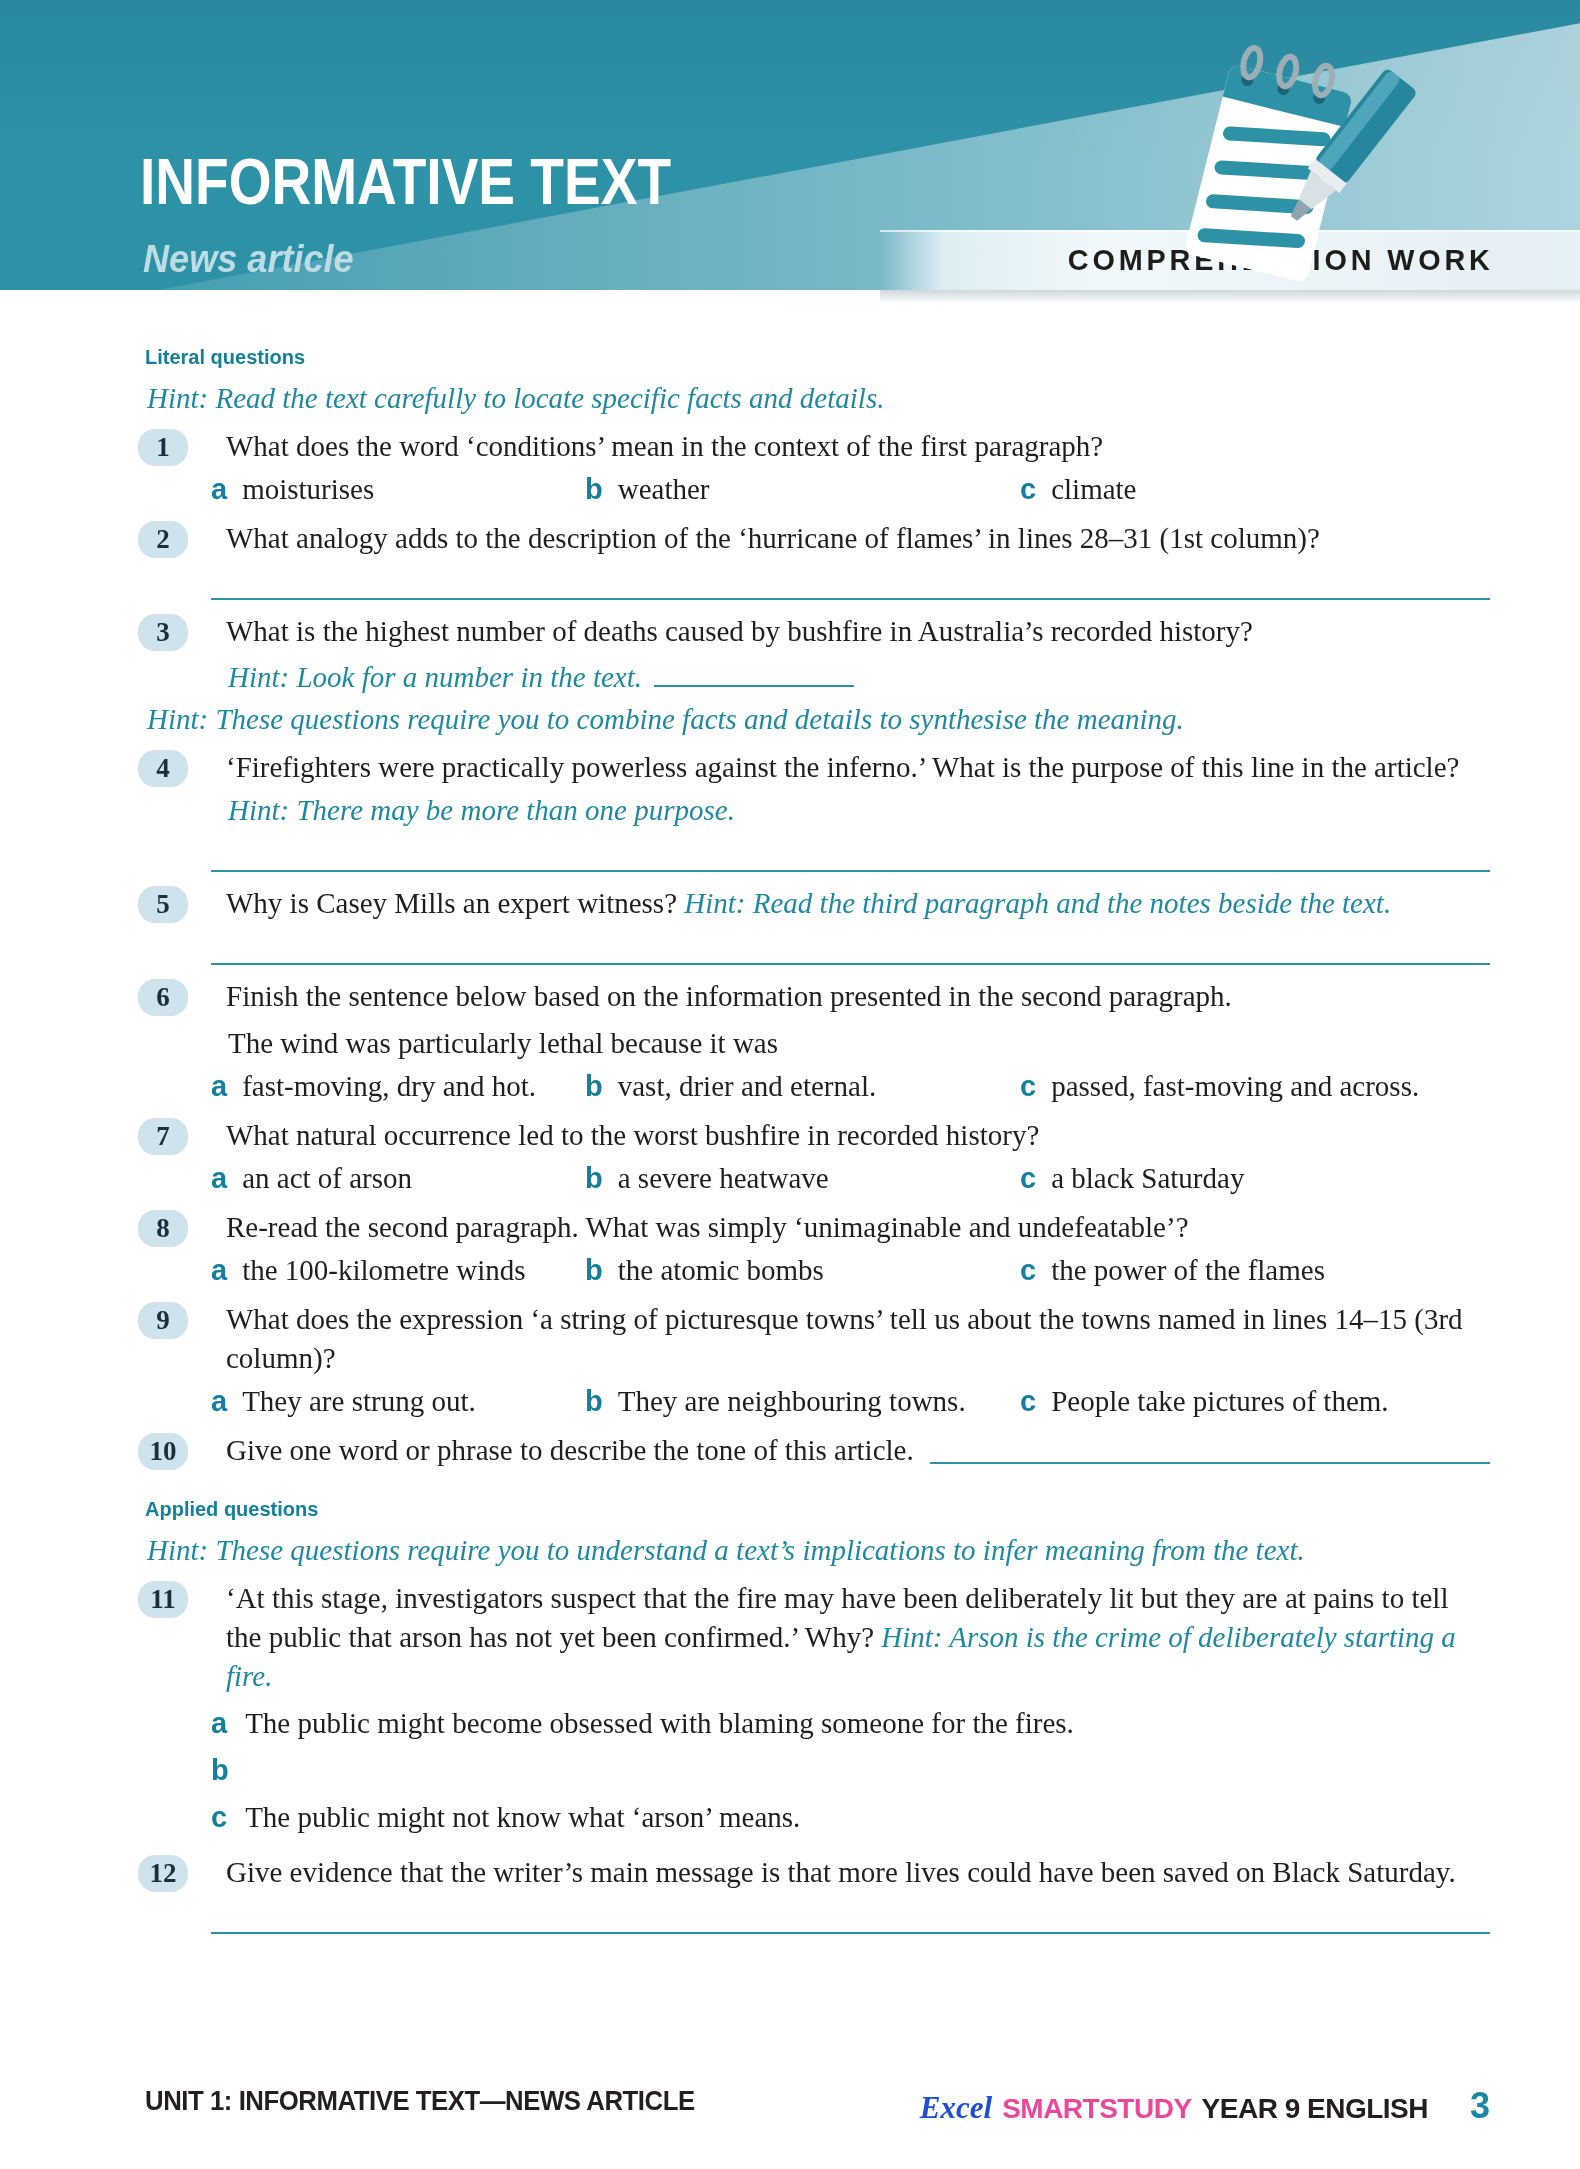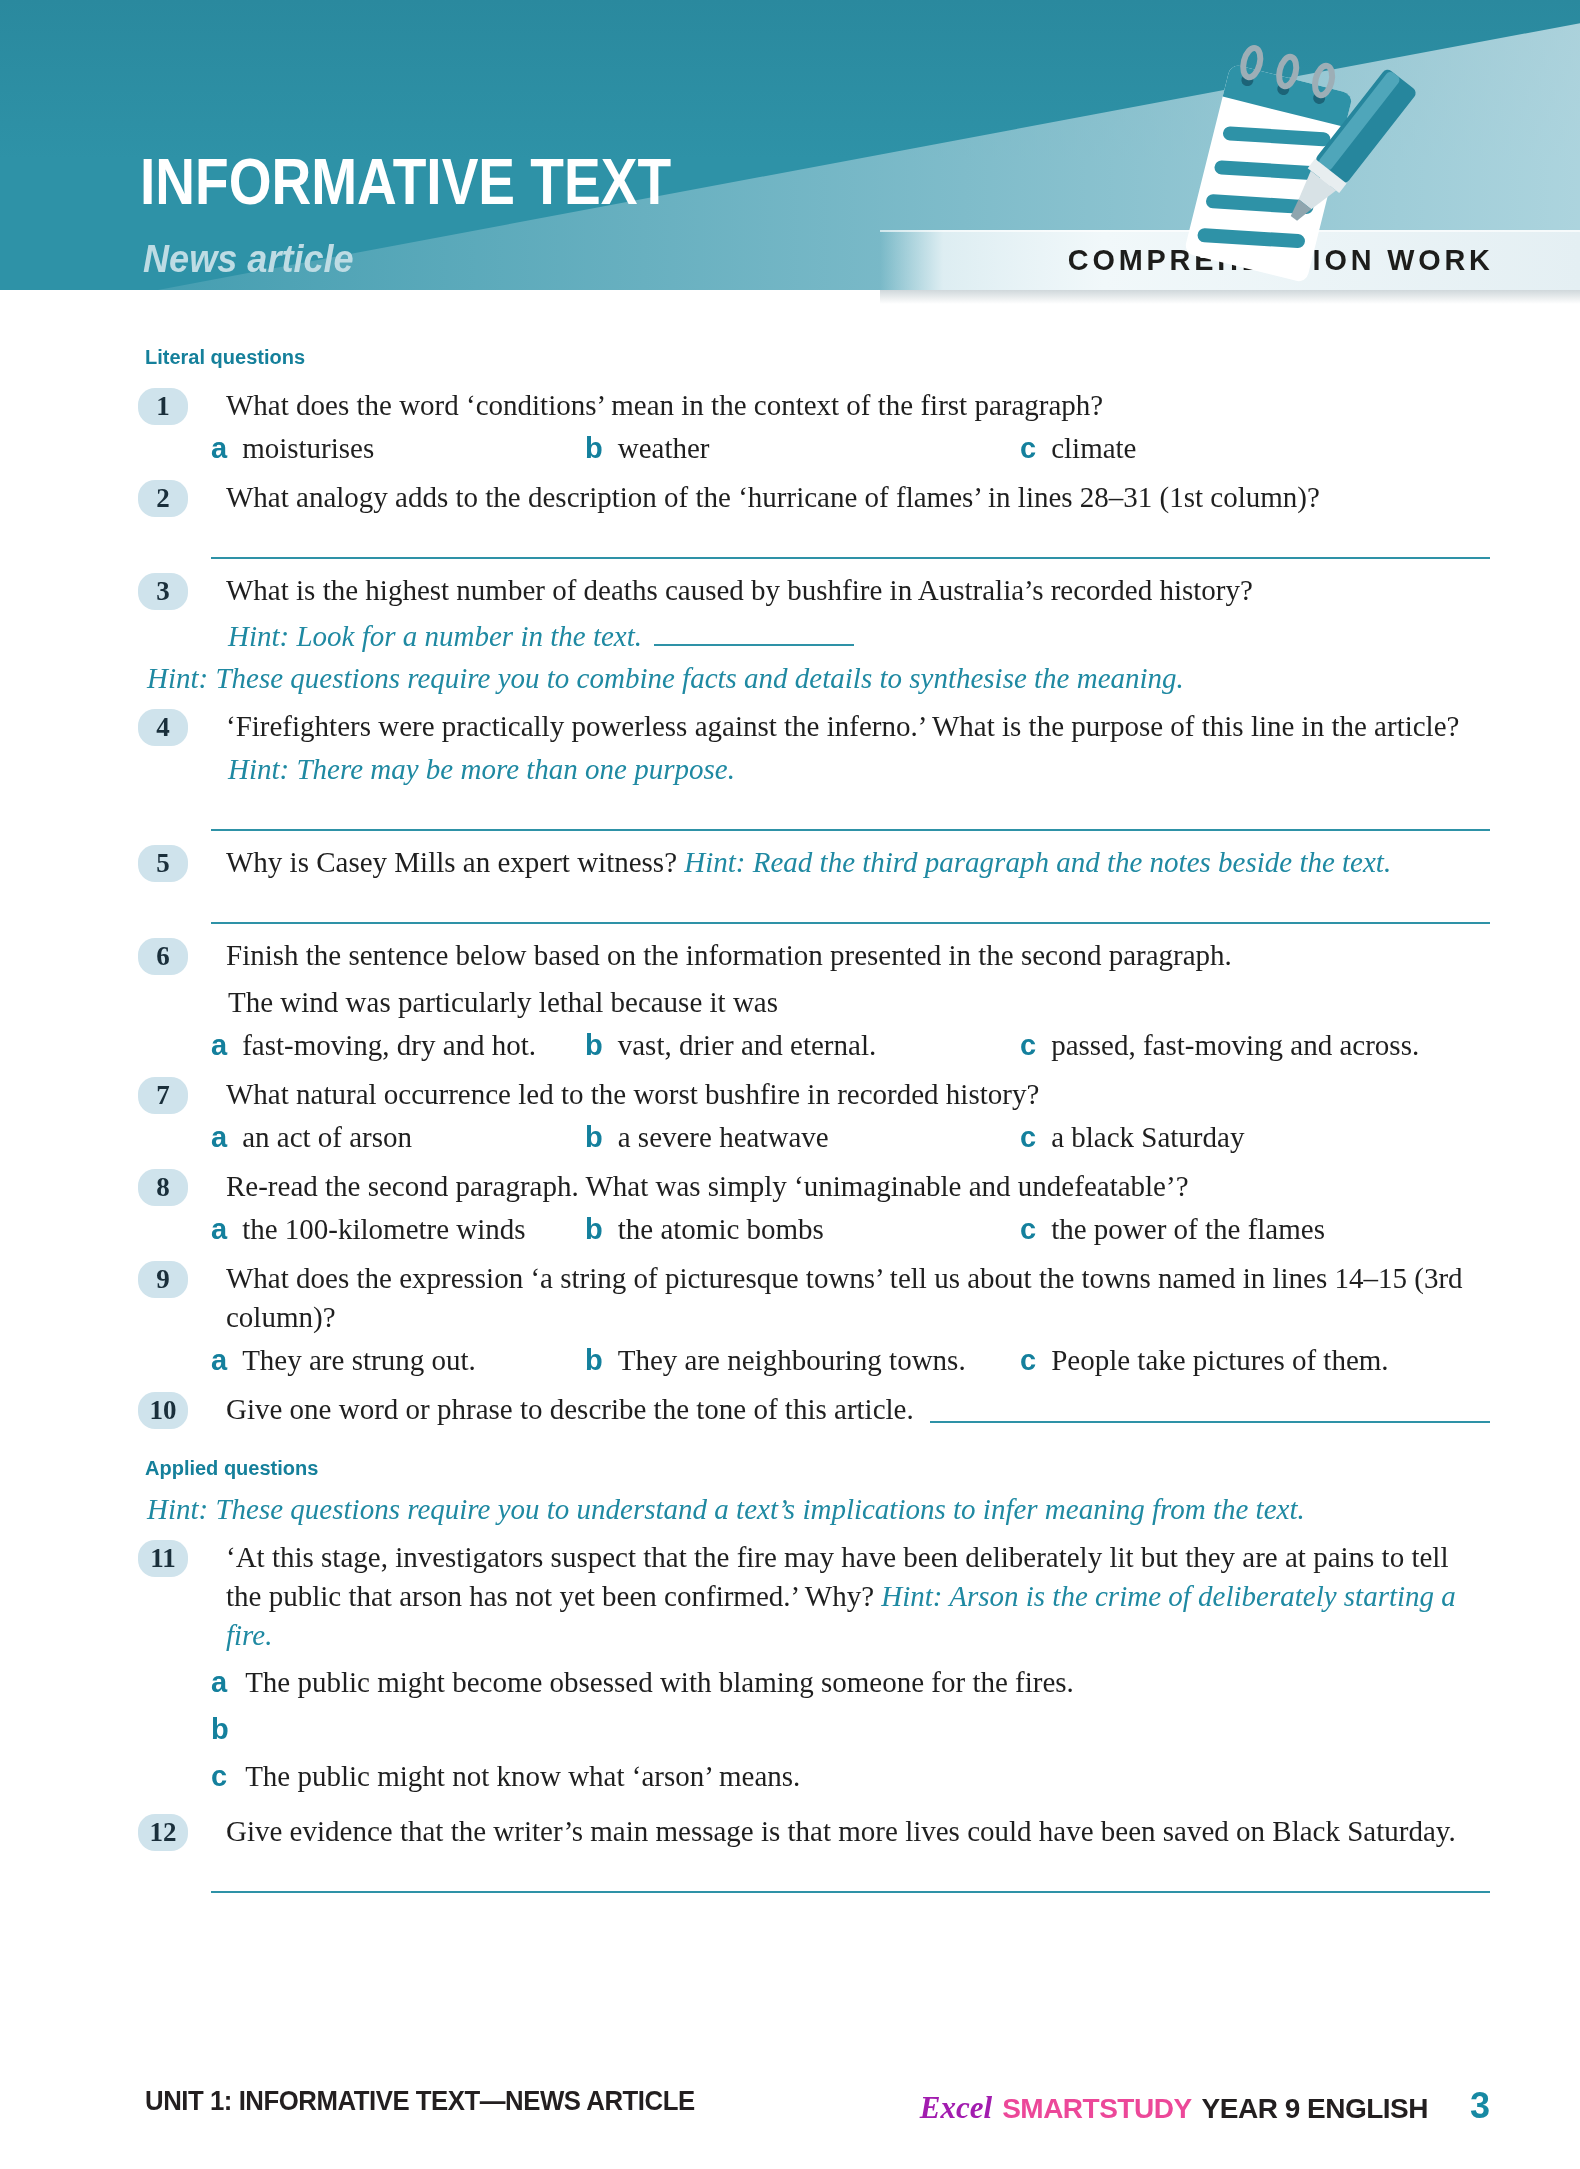--- a/index.html
+++ b/index.html
@@ -61,21 +61,21 @@
   .fill-line { flex:1; border-bottom:2px solid #2e92a7; margin:0 0 6px 16px; min-width:120px; }
   .q10-flex { display:flex; align-items:flex-end; }
 
   
   .ft { position:absolute; left:145px; right:90px; bottom:42px;
         display:flex; justify-content:space-between; align-items:flex-start;
         font-family:"Liberation Sans", sans-serif; }
   .ft-left { font-weight:bold; font-size:28px; color:#231f20; letter-spacing:-0.5px;
         transform:scaleX(0.92); transform-origin:left center; white-space:nowrap; }
   .ft-right { display:flex; align-items:baseline; white-space:nowrap; }
-  .ft-excel { font-family:"Liberation Serif", serif; font-style:italic; font-weight:bold; font-size:31px; color:#a21caf; margin-right:10px; }
+  .ft-excel { font-family:"Liberation Serif", serif; font-style:italic; font-weight:bold; font-size:31px; color:#1d4ed8; margin-right:10px; }
   .ft-smart { font-weight:bold; font-size:28px; color:#ec4899; letter-spacing:-0.5px; margin-right:10px; }
   .ft-course { font-weight:bold; font-size:28px; color:#231f20; letter-spacing:-0.5px; }
   .ft-page { font-weight:bold; font-size:36px; color:#1789a3; margin-left:42px; }
 </style>
 </head>
 <body>
 
 <div class="page">
 
   <div class="hd">
@@ -112,20 +112,21 @@
         <polygon points="209,150 241,150 233,180 217,180" fill="#d8e2e6"></polygon>
         <polygon points="217,180 233,180 229,198 221,198" fill="#8fa5ae"></polygon>
       </g>
     </svg>
   </div>
   <div class="hd-shadow"></div>
 
   <div class="main">
 
     <h2 class="sec">Literal questions</h2>
+    <p class="shint">Hint: Read the text carefully to locate specific facts and details.</p>
 
     <div class="qrow">
       <span class="badge">1</span>
       <p class="qt">What does the word ‘conditions’ mean in the context of the first paragraph?</p>
     </div>
     <div class="opts">
       <div class="opt opt-a">
         <span class="ol">a</span>
         <span>moisturises</span>
       </div>

